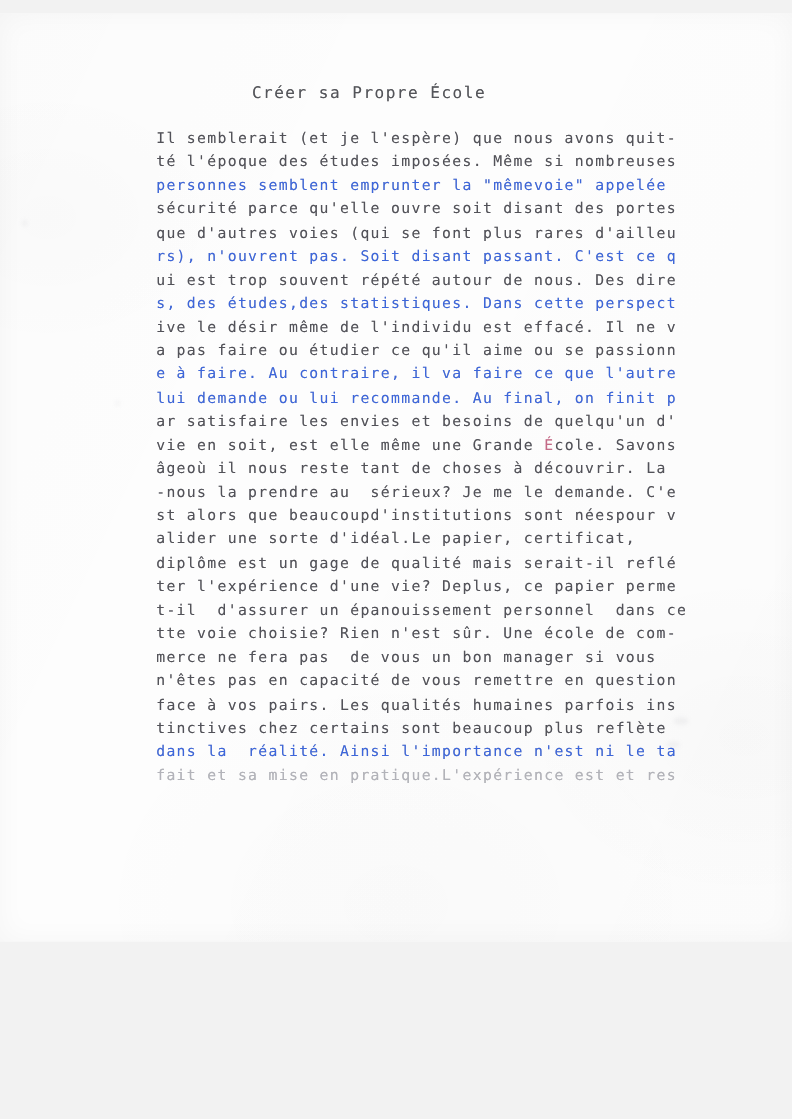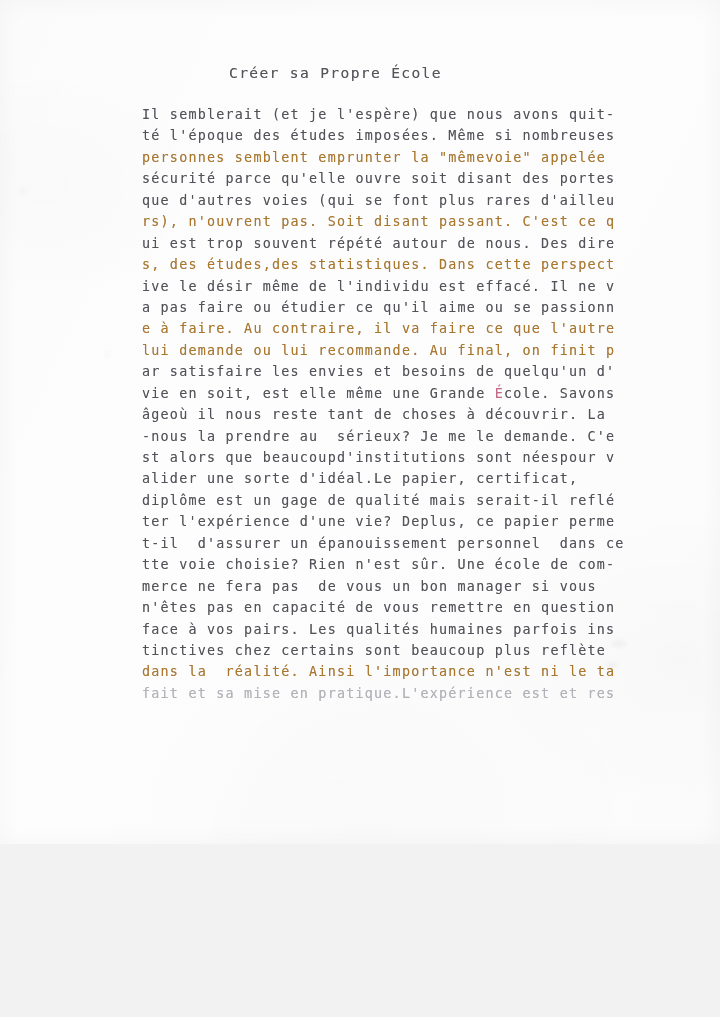--- a/index.html
+++ b/index.html
@@ -8,21 +8,21 @@
     padding: 0;
     background: #f2f2f2;
   }
   body {
     font-family: "DejaVu Sans Mono", monospace;
   }
   .page {
     position: relative;
     width: 720px;
     height: 844px;
-    margin: 0 auto;
+    margin: 12px auto;
     background: #fdfdfd;
     overflow: hidden;
   }
   
   .paper-grain {
     position: absolute;
     inset: 0;
     pointer-events: none;
     background:
       radial-gradient(ellipse 240px 180px at 6% 22%, rgba(0,0,0,0.012), rgba(0,0,0,0) 70%),
@@ -57,21 +57,21 @@
   .tl {
     display: block;
     height: 21.45px;
     font-size: 13.4px;
     letter-spacing: 1.22px;
     white-space: pre;
     color: #3a3a40;
     text-shadow: 0 0 0.5px rgba(58,58,64,0.4);
   }
   .ink-1 { color: #46464d; opacity: 0.93; }
-  .ink-2 { color: #a16207; opacity: 0.86; }
+  .ink-2 { color: #1d4ed8; opacity: 0.86; }
   .ink-4 { color: #94959e; opacity: 0.70; }
 
   .red-ink {
     color: #c0607f;
     text-shadow: 0 0 0.5px rgba(192,96,127,0.4);
   }
   
   .seg { white-space: pre; }
 
   .grade-mark {

